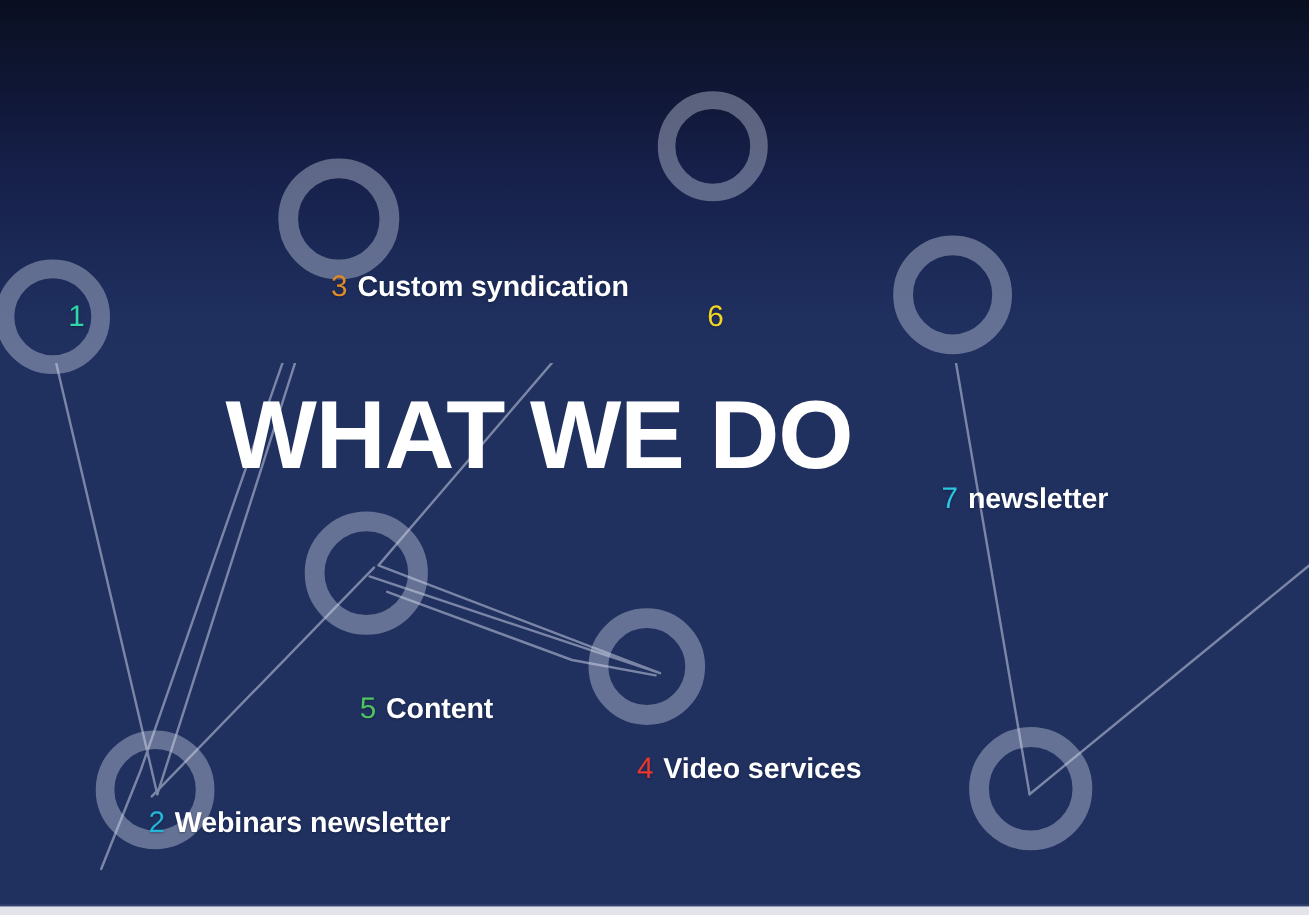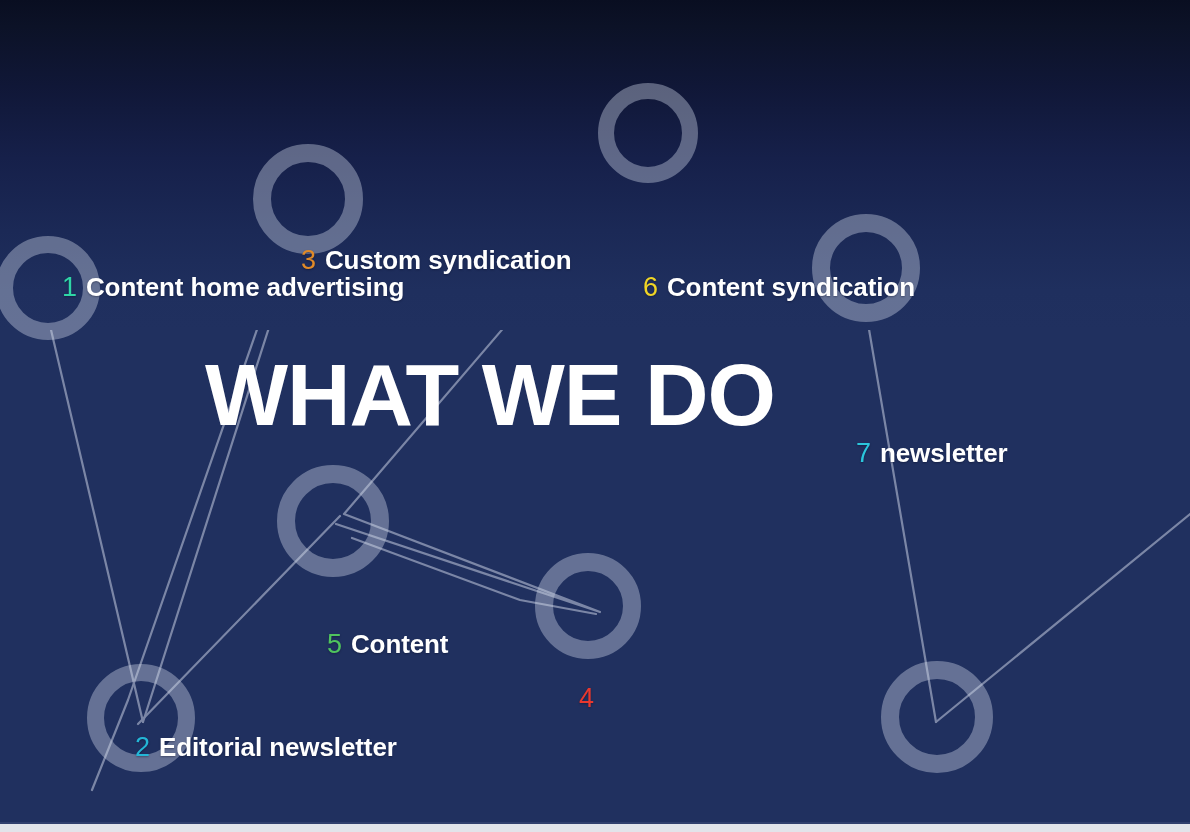--- a/index.html
+++ b/index.html
@@ -152,40 +152,39 @@
       <div class="ring" style="left: 535px; top: 553px; width: 106px; height: 106px; border-width: 18px;"></div>
       <div class="ring" style="left: 277px; top: 465px; width: 112px; height: 112px; border-width: 18px;"></div>
       <div class="ring" style="left: 598px; top: 83px; width: 100px; height: 100px; border-width: 16px;"></div>
       <div class="ring" style="left: 812px; top: 214px; width: 108px; height: 108px; border-width: 18px;"></div>
       <div class="ring" style="left: 881px; top: 661px; width: 112px; height: 112px; border-width: 18px;"></div>
     </div>
 
   <div id="labels">
       <div class="node node-label" style="left: 62px; top: 272px;">
         <span class="node-num" style="color: rgb(47, 214, 166);">1</span>
-        <span class="node-text">Content home advertising</span>
       </div>
       <div class="node node-label" style="left: 135px; top: 701px;">
         <span class="node-num" style="color: rgb(36, 182, 214);">2</span>
-        <span class="node-text">Editorial newsletter</span>
+        <span class="node-text">Webinars newsletter</span>
       </div>
       <div class="node node-label" style="left: 301px; top: 183px;">
         <span class="node-num" style="color: rgb(224, 138, 40);">3</span>
         <span class="node-text">Custom syndication</span>
       </div>
       <div class="node node-label" style="left: 579px; top: 590px;">
         <span class="node-num" style="color: rgb(232, 56, 46);">4</span>
+        <span class="node-text">Video services</span>
       </div>
       <div class="node node-label" style="left: 327px; top: 505px;">
         <span class="node-num" style="color: rgb(79, 196, 94);">5</span>
         <span class="node-text">Content</span>
       </div>
       <div class="node node-label" style="left: 643px; top: 117px;">
         <span class="node-num" style="color: rgb(240, 213, 37);">6</span>
-        <span class="node-text">Content syndication</span>
       </div>
       <div class="node node-label" style="left: 856px; top: 252px;">
         <span class="node-num" style="color: rgb(43, 198, 220);">7</span>
         <span class="node-text">newsletter</span>
       </div>
     </div>
 
   <div id="headline">WHAT WE DO</div>
 
   <div id="bottom-strip-line"></div>

